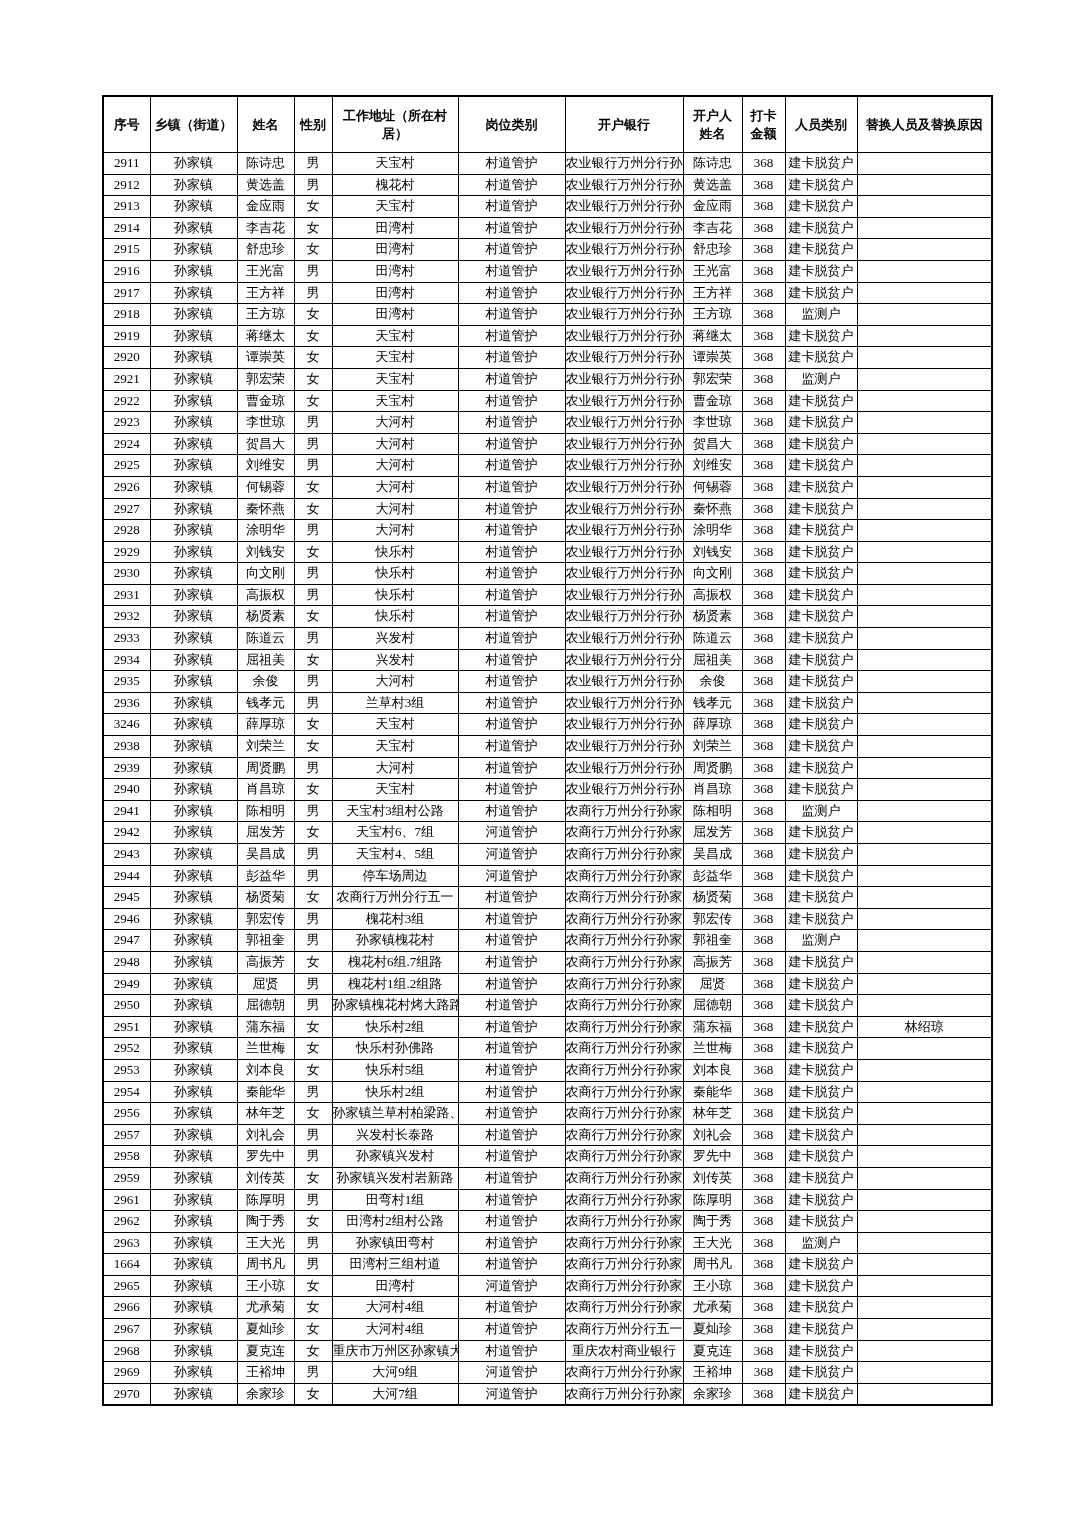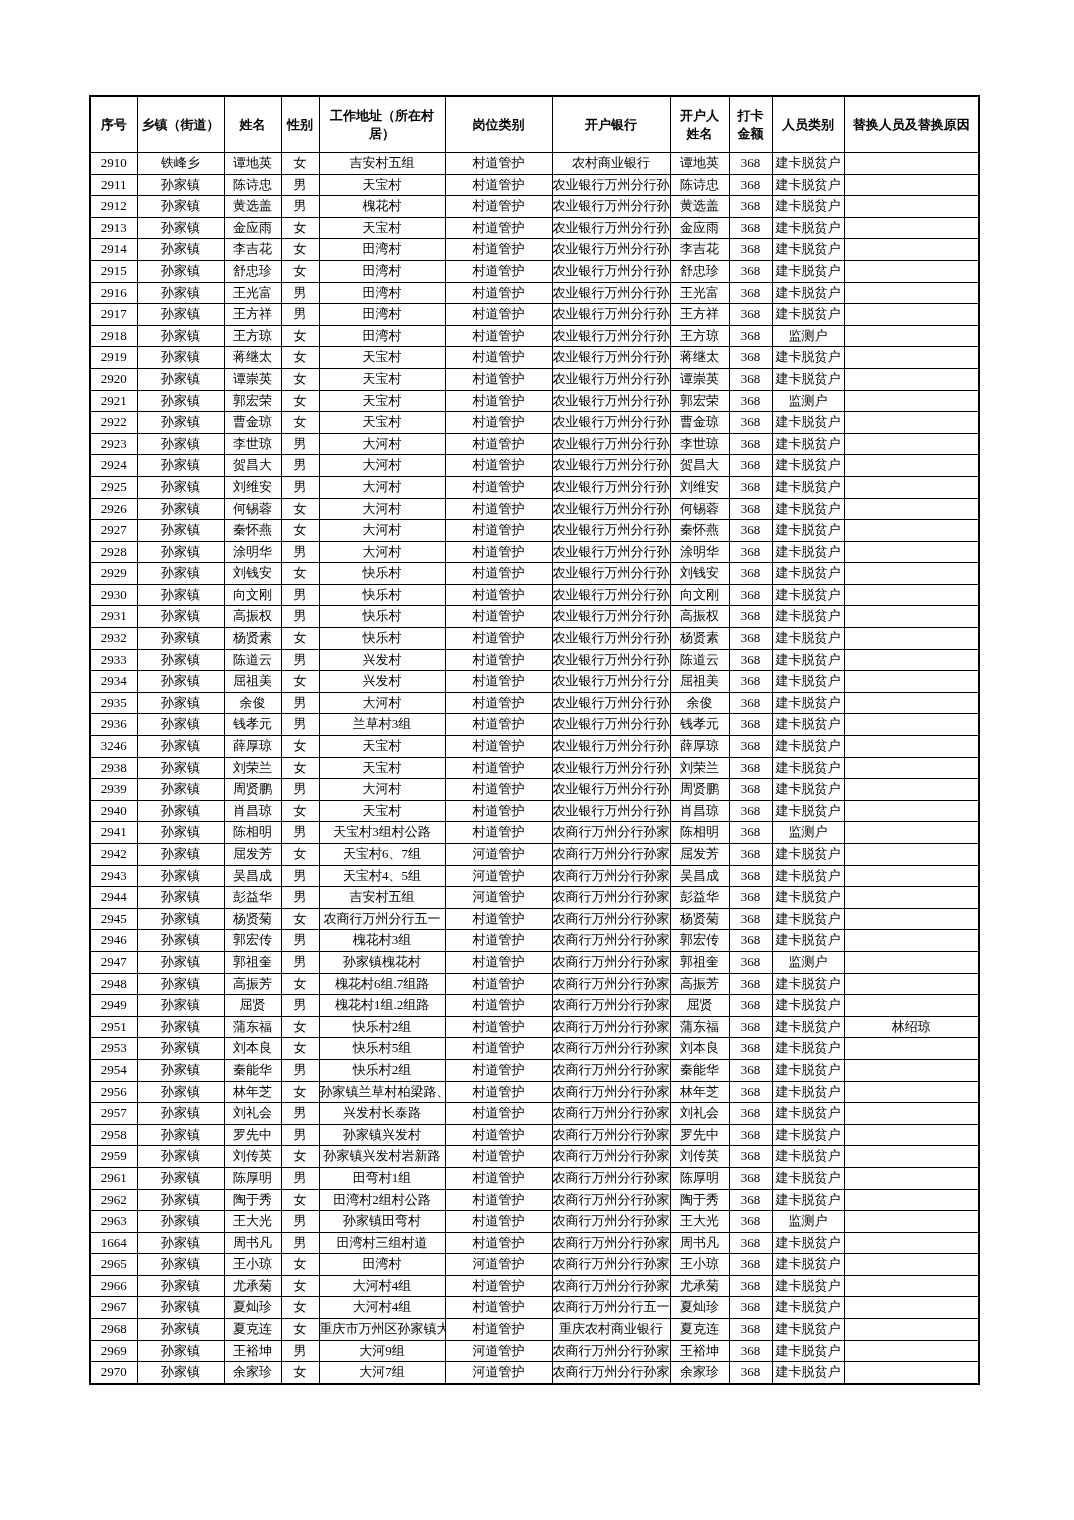--- a/index.html
+++ b/index.html
@@ -9,21 +9,21 @@
   }
   body {
     width: 1074px;
     height: 1520px;
     position: relative;
     font-family: "Liberation Serif", "DejaVu Serif", serif;
     color: #000000;
   }
   .sheet {
     position: absolute;
-    left: 89px;
+    left: 102px;
     top: 95px;
   }
   table.roster {
     border-collapse: collapse;
     table-layout: fixed;
     width: 889px;
     border: 2px solid #000000;
   }
   table.roster th, table.roster td {
     border: 1px solid #000000;
@@ -87,33 +87,20 @@
           <th>岗位类别</th>
           <th>开户银行</th>
           <th>开户人姓名</th>
           <th>打卡金额</th>
           <th>人员类别</th>
           <th>替换人员及替换原因</th>
         </tr>
     </thead>
     <tbody>
         <tr>
-          <td>2910</td>
-          <td>铁峰乡</td>
-          <td>谭地英</td>
-          <td>女</td>
-          <td>吉安村五组</td>
-          <td>村道管护</td>
-          <td>农村商业银行</td>
-          <td>谭地英</td>
-          <td>368</td>
-          <td>建卡脱贫户</td>
-          <td></td>
-        </tr>
-        <tr>
           <td>2911</td>
           <td>孙家镇</td>
           <td>陈诗忠</td>
           <td>男</td>
           <td>天宝村</td>
           <td>村道管护</td>
           <td>农业银行万州分行孙家</td>
           <td>陈诗忠</td>
           <td>368</td>
           <td>建卡脱贫户</td>
@@ -533,21 +520,21 @@
           <td>吴昌成</td>
           <td>368</td>
           <td>建卡脱贫户</td>
           <td></td>
         </tr>
         <tr>
           <td>2944</td>
           <td>孙家镇</td>
           <td>彭益华</td>
           <td>男</td>
-          <td>吉安村五组</td>
+          <td>停车场周边</td>
           <td>河道管护</td>
           <td>农商行万州分行孙家</td>
           <td>彭益华</td>
           <td>368</td>
           <td>建卡脱贫户</td>
           <td></td>
         </tr>
         <tr>
           <td>2945</td>
           <td>孙家镇</td>
@@ -607,31 +594,57 @@
           <td>男</td>
           <td>槐花村1组.2组路</td>
           <td>村道管护</td>
           <td>农商行万州分行孙家</td>
           <td>屈贤</td>
           <td>368</td>
           <td>建卡脱贫户</td>
           <td></td>
         </tr>
         <tr>
+          <td>2950</td>
+          <td>孙家镇</td>
+          <td>屈德朝</td>
+          <td>男</td>
+          <td>孙家镇槐花村烤大路路</td>
+          <td>村道管护</td>
+          <td>农商行万州分行孙家</td>
+          <td>屈德朝</td>
+          <td>368</td>
+          <td>建卡脱贫户</td>
+          <td></td>
+        </tr>
+        <tr>
           <td>2951</td>
           <td>孙家镇</td>
           <td>蒲东福</td>
           <td>女</td>
           <td>快乐村2组</td>
           <td>村道管护</td>
           <td>农商行万州分行孙家</td>
           <td>蒲东福</td>
           <td>368</td>
           <td>建卡脱贫户</td>
           <td>林绍琼</td>
+        </tr>
+        <tr>
+          <td>2952</td>
+          <td>孙家镇</td>
+          <td>兰世梅</td>
+          <td>女</td>
+          <td>快乐村孙佛路</td>
+          <td>村道管护</td>
+          <td>农商行万州分行孙家</td>
+          <td>兰世梅</td>
+          <td>368</td>
+          <td>建卡脱贫户</td>
+          <td></td>
         </tr>
         <tr>
           <td>2953</td>
           <td>孙家镇</td>
           <td>刘本良</td>
           <td>女</td>
           <td>快乐村5组</td>
           <td>村道管护</td>
           <td>农商行万州分行孙家</td>
           <td>刘本良</td>

